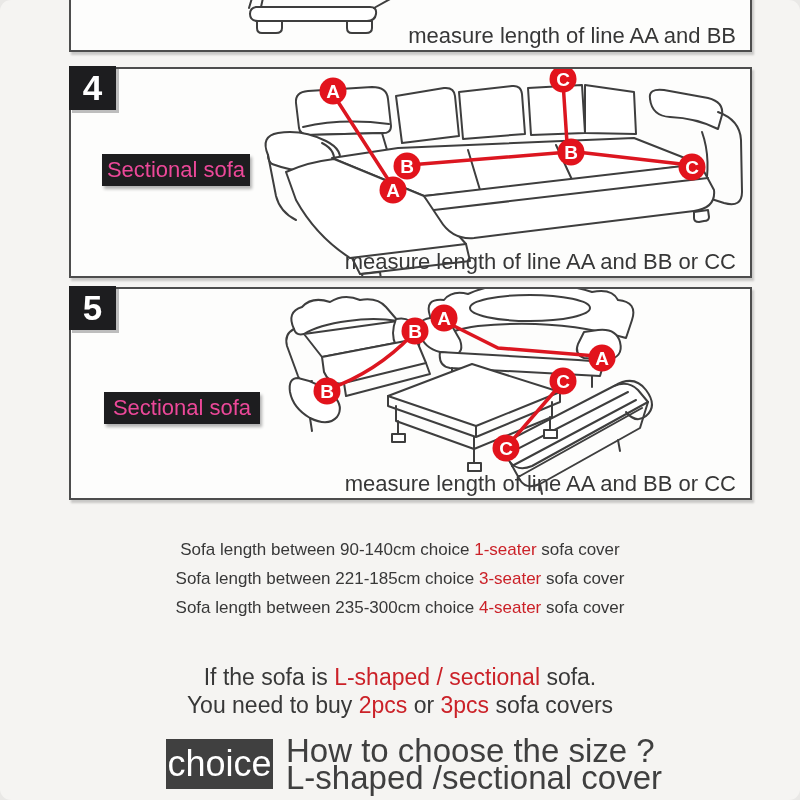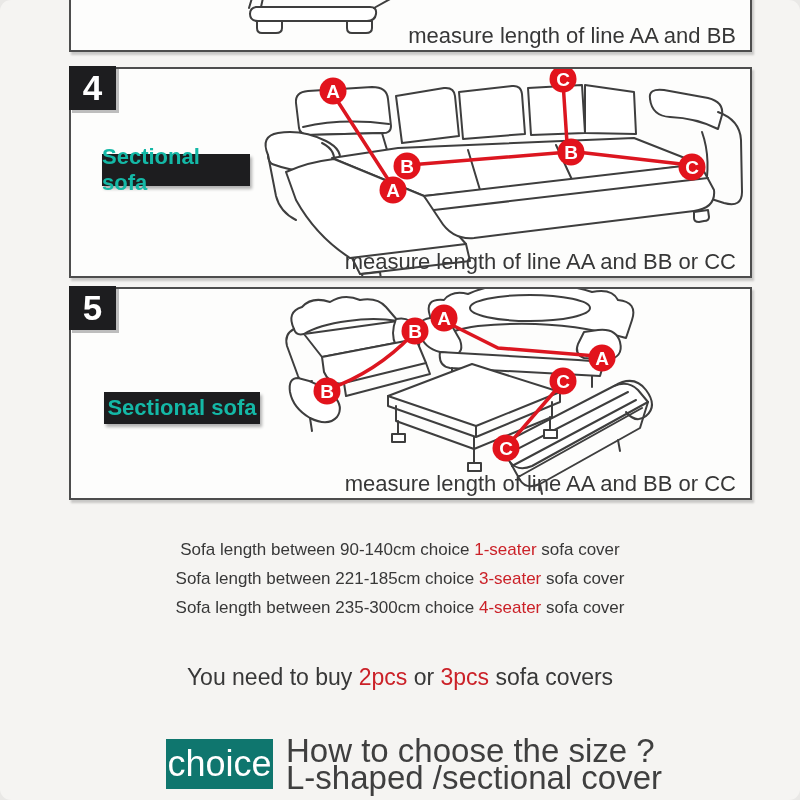--- a/index.html
+++ b/index.html
@@ -11,43 +11,43 @@
   #intro-panel{top:-8px;height:60px;}
   #step4-panel{top:67px;height:211px;}
   #step5-panel{top:287px;height:213px;}
   .caption{position:absolute;right:14px;bottom:1px;font-size:22px;color:#373737;
            letter-spacing:0px;white-space:nowrap;}
   .step-badge{position:absolute;width:47px;height:44px;background:#1d1d1f;color:#fff;
               font-size:35px;font-weight:bold;display:flex;align-items:center;
               justify-content:center;z-index:5;box-shadow:3px 3px 0 rgba(0,0,0,0.25);}
   #badge4{left:69px;top:66px;}
   #badge5{left:69px;top:286px;}
-  .type-label{position:absolute;background:#1d1d1f;color:#14b8a6;font-size:22px;
+  .type-label{position:absolute;background:#1d1d1f;color:#ec4899;font-size:22px;
               display:flex;align-items:center;justify-content:center;z-index:4;
-              box-shadow:2px 3px 3px rgba(0,0,0,0.3);font-weight:bold;}
+              box-shadow:2px 3px 3px rgba(0,0,0,0.3);}
   #type4{left:102px;top:154px;width:148px;height:32px;}
   #type5{left:104px;top:392px;width:156px;height:32px;}
   .diagram{position:absolute;z-index:3;}
   #svg-intro{left:71px;top:0px;}
   #svg4{left:71px;top:69px;}
   #svg5{left:71px;top:289px;}
   .sofa path,.sofa ellipse{stroke:#3e3e3e;stroke-width:2;fill:#ffffff;
        stroke-linejoin:round;stroke-linecap:round;}
   .sofa .nf{fill:none;}
   .red path{stroke:#dc1620;stroke-width:3.5;fill:none;stroke-linecap:round;}
   .marker circle{fill:#e2131c;}
   .marker text{fill:#ffffff;font-size:19px;font-weight:bold;text-anchor:middle;
        font-family:"Liberation Sans",sans-serif;}
   .size-guide{position:absolute;left:0;top:535px;width:800px;text-align:center;
        font-size:17px;line-height:29px;color:#383838;}
   .note-block{position:absolute;left:0;top:663px;width:800px;text-align:center;
        font-size:23px;line-height:28px;color:#383838;}
   .hl{color:#cb2128;}
   .choice-badge{position:absolute;left:166px;top:739px;width:107px;height:50px;
-       background:#0f766e;color:#fff;font-size:36px;display:flex;align-items:center;
+       background:#404040;color:#fff;font-size:36px;display:flex;align-items:center;
        justify-content:center;}
   .footer-text{position:absolute;left:286px;top:737px;font-size:33px;line-height:27px;
        color:#3f3f3f;text-align:left;}
 </style>
 </head>
 <body>
 
 <div class="stage">
 
   <div class="panel" id="intro-panel">
@@ -206,20 +206,21 @@
     </g>
   </svg>
 
   <div class="size-guide">
     <div><span>Sofa length between 90-140cm choice </span><span class="hl">1-seater</span><span> sofa cover</span></div>
     <div><span>Sofa length between 221-185cm choice </span><span class="hl">3-seater</span><span> sofa cover</span></div>
     <div><span>Sofa length between 235-300cm choice </span><span class="hl">4-seater</span><span> sofa cover</span></div>
   </div>
 
   <div class="note-block">
+    <div><span>If the sofa is </span><span class="hl">L-shaped / sectional</span><span> sofa.</span></div>
     <div><span>You need to buy </span><span class="hl">2pcs</span><span> or </span><span class="hl">3pcs</span><span> sofa covers</span></div>
   </div>
 
   <div class="choice-badge">choice</div>
   <div class="footer-text">
     <div>How to choose the size ?</div>
     <div>L-shaped /sectional cover</div>
   </div>
 
 </div>

